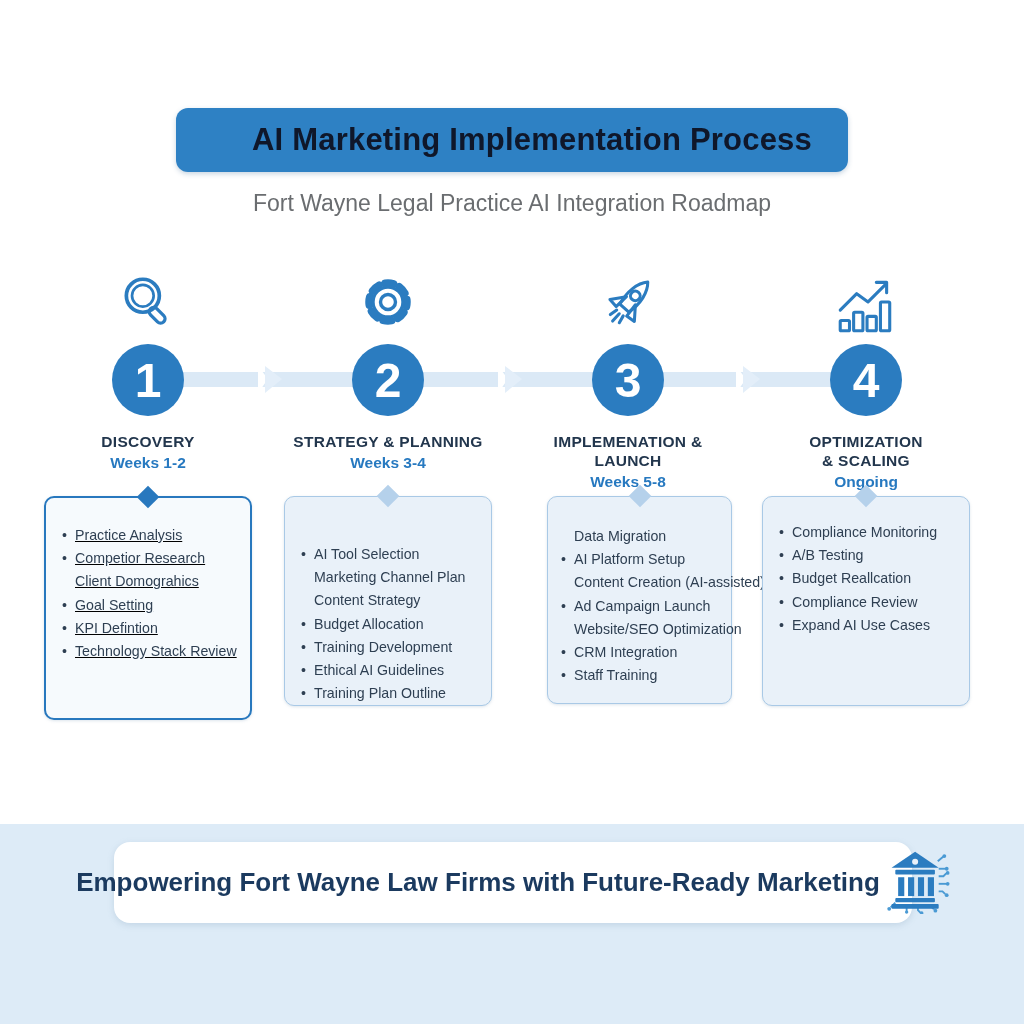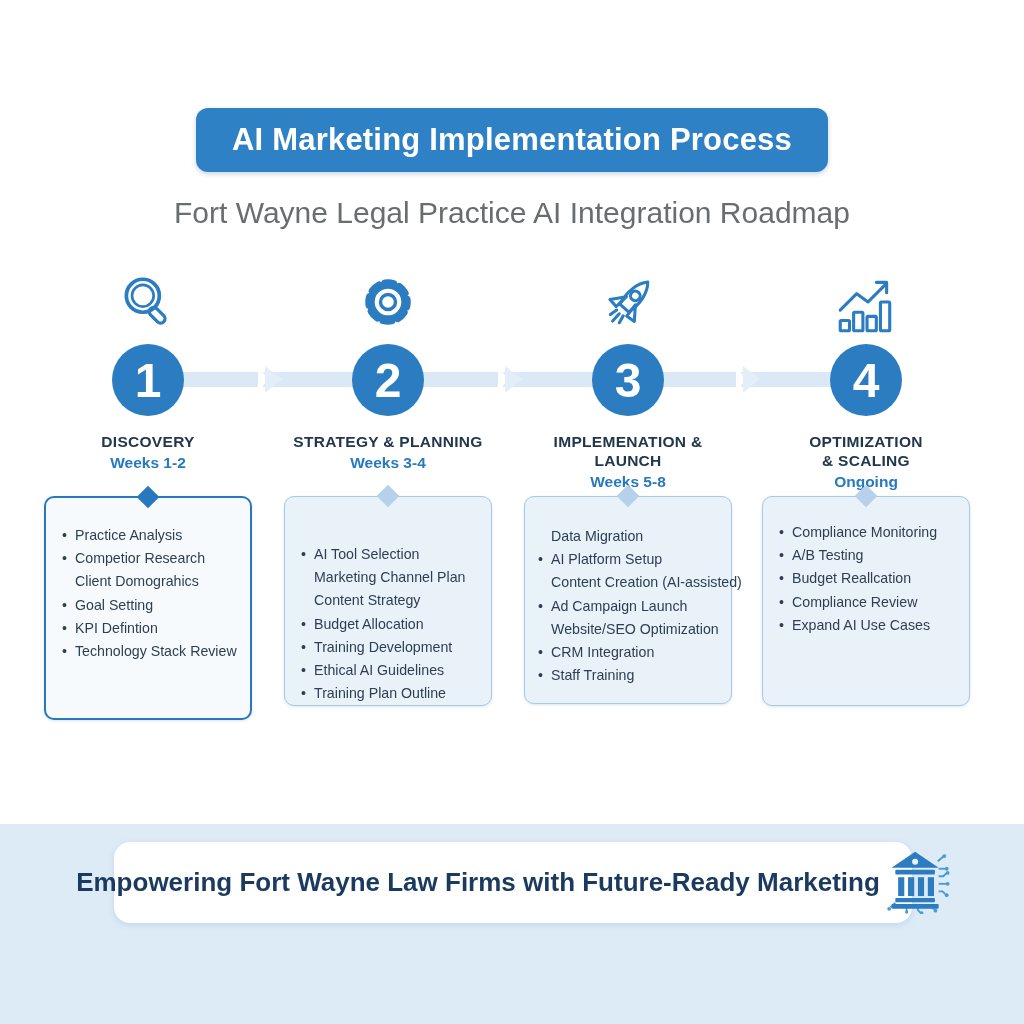--- a/index.html
+++ b/index.html
@@ -8,27 +8,28 @@
     background:#ffffff;
     font-family:"Liberation Sans", sans-serif;
     -webkit-font-smoothing:antialiased;
   }
   
   .title-banner{
     position:absolute;left:50%;transform:translateX(-50%);
     top:108px;width:632px;height:64px;
     background:#2e81c4;border-radius:12px;
     display:flex;align-items:center;justify-content:center;
-    color:#ffffff;font-size:31px;font-weight:bold;letter-spacing:.2px;
+    color:#0f172a;font-size:31px;font-weight:bold;letter-spacing:.2px;
     box-shadow:0 2px 5px rgba(40,90,140,.25);
     white-space:nowrap;
+    padding-left:40px;
   }
   .subtitle{
-    position:absolute;top:196px;left:0;width:100%;
-    text-align:center;font-size:30px;color:#6a6d70;
+    position:absolute;top:190px;left:0;width:100%;
+    text-align:center;font-size:23px;color:#6a6d70;
   }
   
   .band{
     position:absolute;left:148px;top:372px;width:716px;height:15px;
     background:#dbe9f6;z-index:1;
   }
   .flow-arrow{position:absolute;top:366px;width:26px;height:27px;z-index:2;}
   .flow-arrow .notch{
     position:absolute;left:0;top:0;width:0;height:0;
     border-top:13px solid transparent;border-bottom:14px solid transparent;
@@ -57,23 +58,23 @@
   }
   .step-weeks{
     text-align:center;font-weight:bold;font-size:15.5px;color:#2779c0;
     margin-top:3px;
   }
   .card{
     position:absolute;top:64px;left:2px;right:2px;
     background:#e9f1f9;border:1.5px solid #a9c9e6;border-radius:10px;
     box-shadow:0 1px 3px rgba(120,150,180,.25);
   }
-  .col1 .card{background:#f6fafd;border:2px solid #2878be;height:220px;}
+  .col1 .card{background:#f6fafd;border:2px solid #2878be;height:220px;text-decoration:underline;}
   .col2 .card{height:208px;}
-  .col3 .card{height:206px;}
+  .col3 .card{height:206px;margin-left:23px;}
   .col4 .card{height:208px;}
   .diamond{
     position:absolute;top:-9px;left:50%;margin-left:-8px;
     width:16px;height:16px;transform:rotate(45deg);
     background:#b5d1eb;
   }
   .col1 .diamond{background:#2878be;}
   .card ul{
     list-style:none;margin:0;padding:0;
     font-size:14.2px;line-height:23.2px;color:#2e3f52;

